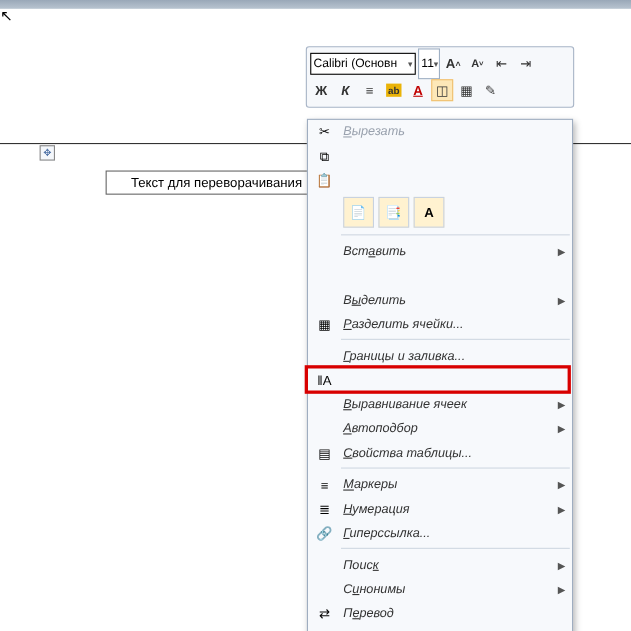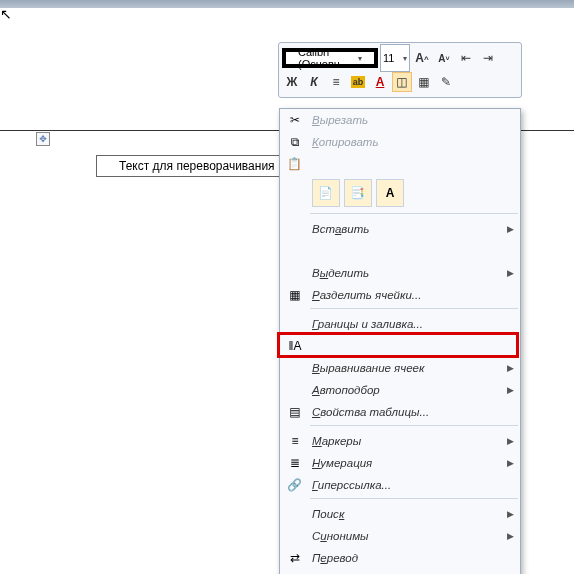--- a/index.html
+++ b/index.html
@@ -1,22 +1,22 @@
 <!DOCTYPE html>
 <html><head>
 <meta charset="utf-8">
 <style>
 * { margin: 0; padding: 0; box-sizing: border-box; font-family: "Segoe UI", Tahoma, sans-serif; }
 body { width: 574px; height: 574px; background: #fff; position: relative; overflow: hidden; }
 .titlebar { height: 8px; background: linear-gradient(#9aa8b8,#b8c4d0); }
 .cursor { position: absolute; top: 6px; left: 0; font-size: 14px; color: #000; z-index: 100; pointer-events:none;}
 .mini-toolbar { position: absolute; top: 42px; left: 278px; width: 244px; background: #f6f8fb; border: 1px solid #a7b4c6; border-radius: 3px; padding: 3px; }
 .mini-row { display: flex; align-items: center; gap: 2px; height: 24px; }
-.font-sel { width: 96px; height: 20px; border: 4px solid #000000; background: #fff; font-size: 11px; padding: 0 12px; display: flex; align-items: center; justify-content: space-between; }
-.size-sel { width: 30px; height: 20px; border: 1px solid #9fb0c4; background: #fff; font-size: 11px; padding: 13px 2px; display: flex; align-items: center; justify-content: space-between; }
+.font-sel { width: 96px; height: 20px; border: 1px solid #000000; background: #fff; font-size: 11px; padding: 0 2px; display: flex; align-items: center; justify-content: space-between; }
+.size-sel { width: 20px; height: 20px; border: 1px solid #9fb0c4; background: #fff; font-size: 11px; padding: 13px 2px; display: flex; align-items: center; justify-content: space-between; }
 .dd-arr { font-size: 8px; color: #555; }
 .tbtn { width: 20px; height: 20px; display: flex; align-items: center; justify-content: center; font-size: 12px; color: #333; border: 1px solid transparent; }
 .highlight-bg { background:#eab308; width:14px; height:12px; display:flex; align-items:center; justify-content:center; font-size:9px; font-weight:bold;}
 .doc-area { position: absolute; top: 130px; left: 0; width: 574px; height: 444px; background: #fff; }
 .page { margin: 0 auto; border-top: 1px solid #333; width: 100%; }
 .table-cell { border:1px solid #666; padding:3px 22px; width:230px; margin-left:48px; margin-top:10px; font-size:12px; }
 .move-handle { position:absolute; top:132px; left:36px; width:14px; height:14px; border:1px solid #888; background:#f4f7fb; display:flex; align-items:center; justify-content:center; font-size:9px; color:#5577aa; }
 .ctx-menu { position:absolute; top:108px; left:279px; width:242px; background:#f7f9fc; border:1px solid #9fadc0; box-shadow:2px 3px 6px rgba(0,0,0,.3); font-size:11.5px; }
 .ctx-item { display:flex; align-items:center; height:22px; padding:0 6px 0 4px; position:relative; }
 .ctx-item.separator { height:3px; border-top:1px solid #cfd7e2; margin:2px 2px 2px 30px; padding:0; }
@@ -71,21 +71,20 @@
 <div class="move-handle">✥</div>
 <div class="table-cell" style="position:absolute; top:145px; left:48px;"><span>Текст для переворачивания</span></div>
 
 <div class="ctx-menu">
   <div class="ctx-item">
       <span class="ctx-icon">✂</span>
       <span class="ctx-label disabled"><u>В</u><span>ырезать</span></span>
     </div>
   <div class="ctx-item">
       <span class="ctx-icon">⧉</span>
-      <span class="ctx-label disabled"><u>К</u>опировать</span>
     </div>
   <div class="ctx-item">
       <span class="ctx-icon">📋</span>
     </div>
   <div class="paste-opts">
     <div class="paste-btn">📄</div>
     <div class="paste-btn">📑</div>
     <div class="paste-btn" style="font-weight:bold;">A</div>
   </div>
   <div class="ctx-item separator"></div>

